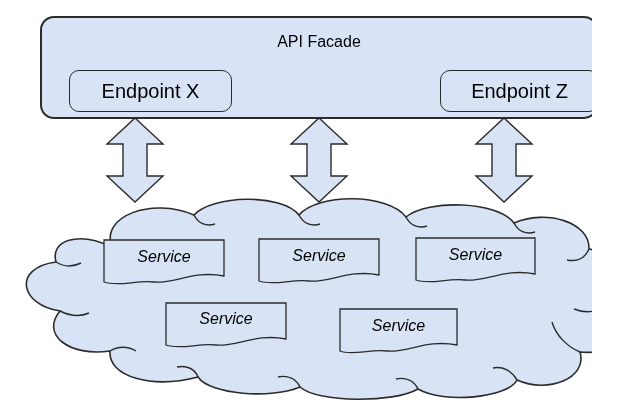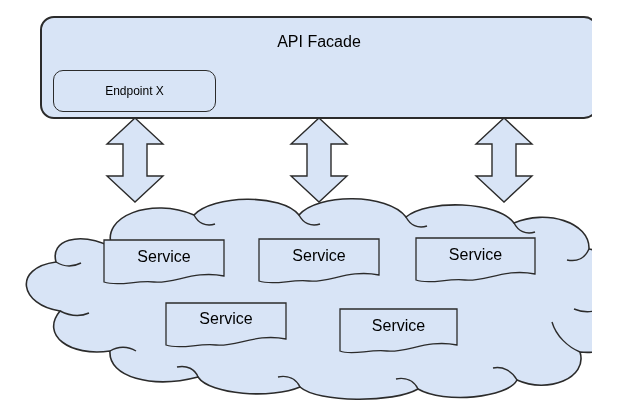--- a/index.html
+++ b/index.html
@@ -45,32 +45,34 @@
     position: absolute;
     top: 52px;
     height: 42px;
     box-sizing: border-box;
     background: var(--fill);
     border: 1.4px solid var(--stroke);
     border-radius: 10px;
     display: flex;
     align-items: center;
     justify-content: center;
-    font-size: 12px;
+    font-size: 20px;
+    margin-left: 16px;
   }
   .endpoint.ep-x { left: 11px;  width: 163px; }
   .endpoint.ep-y { left: 196px; width: 161px; }
   .endpoint.ep-z { left: 382px; width: 159px; }
   .service-label {
     position: absolute;
     display: flex;
     align-items: center;
     justify-content: center;
     font-size: 16px;
     color: var(--text);
+    font-style: italic;
   }
   .sl-1 { left: 104px; top: 240px; width: 120px; height: 34px; }
   .sl-2 { left: 259px; top: 239px; width: 120px; height: 34px; }
   .sl-3 { left: 416px; top: 238px; width: 119px; height: 34px; }
   .sl-4 { left: 166px; top: 303px; width: 120px; height: 32px; }
   .sl-5 { left: 340px; top: 309px; width: 117px; height: 33px; }
   .outline { fill: none; stroke: var(--stroke); stroke-width: 1.4; }
   .blob    { fill: var(--fill); stroke: var(--stroke); stroke-width: 1.6; }
   .docbox  { fill: var(--fill); stroke: var(--stroke); stroke-width: 1.3; }
   .arrow   { fill: var(--fill); stroke: var(--stroke); stroke-width: 1.4; stroke-miterlimit: 6; }
@@ -126,20 +128,23 @@
     <path class="arrow" d="M135 118 L163 144 L147 144 L147 176 L163 176 L135 202 L107 176 L123 176 L123 144 L107 144 Z"></path>
     <path class="arrow" d="M319 118 L347 144 L331 144 L331 176 L347 176 L319 202 L291 176 L307 176 L307 144 L291 144 Z"></path>
     <path class="arrow" d="M504 118 L532 144 L516 144 L516 176 L532 176 L504 202 L476 176 L492 176 L492 144 L476 144 Z"></path>
   </svg>
 
   <div class="facade">
     <div class="facade-title">API Facade</div>
     <div class="endpoint ep-x">
       <span>Endpoint X</span>
     </div>
+    <div class="endpoint ep-z">
+      <span>Endpoint Z</span>
+    </div>
   </div>
 
   <div class="service-label sl-1">Service</div>
   <div class="service-label sl-2">Service</div>
   <div class="service-label sl-3">Service</div>
   <div class="service-label sl-4">Service</div>
   <div class="service-label sl-5">Service</div>
 
 </div>
 

